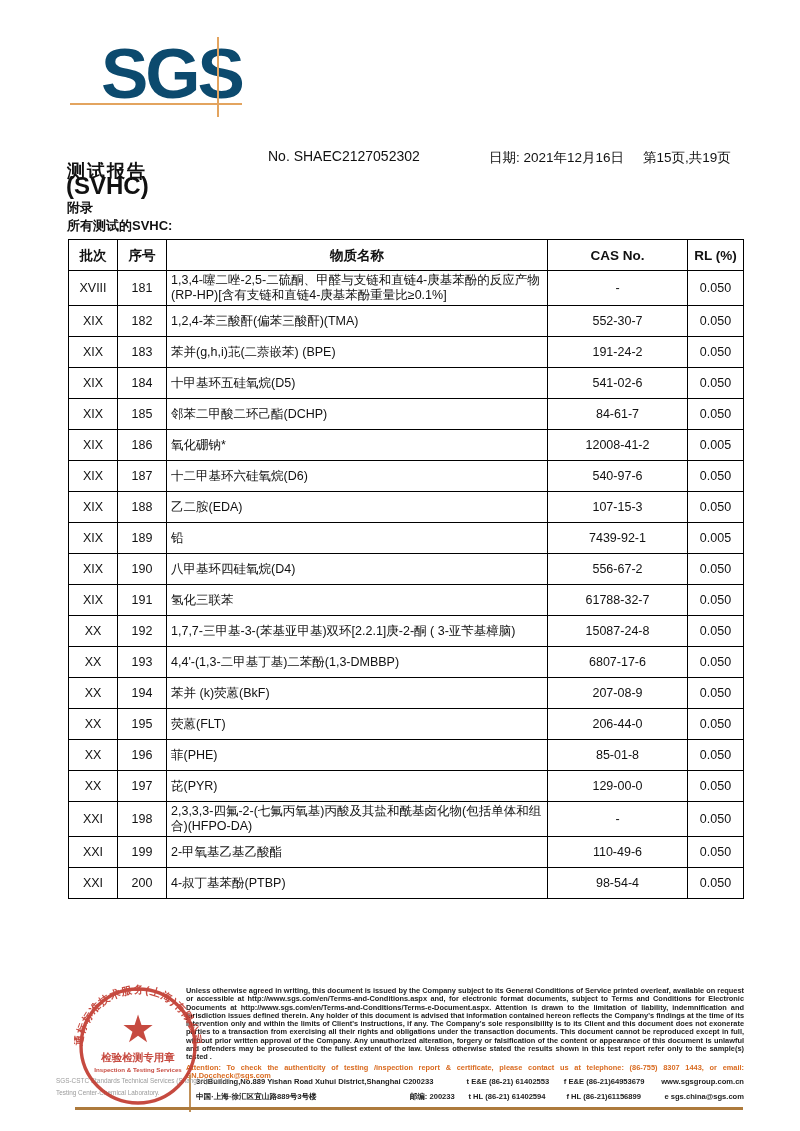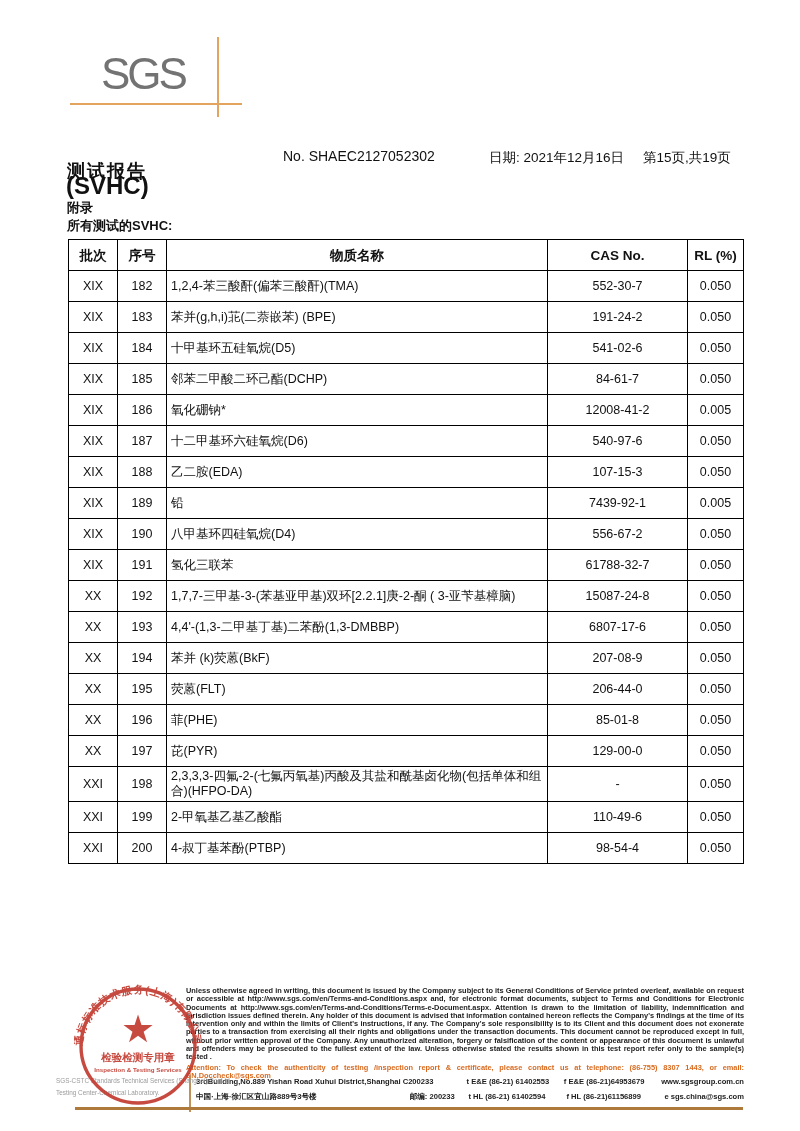--- a/index.html
+++ b/index.html
@@ -9,29 +9,29 @@
     position: relative;
     width: 800px; height: 1131px;
     margin: 0 auto;
     background: #ffffff;
     overflow: hidden;
     color: #111;
   }
   
   .logo-text {
     position: absolute; left: 101px; top: 44px;
-    font-size: 44px; font-weight: normal; line-height: 60px;
-    letter-spacing: -3px; color: #737373;
+    font-size: 71px; font-weight: bold; line-height: 60px;
+    letter-spacing: -3px; color: #0c4a6e;
   }
   .logo-hline { position: absolute; left: 70px; top: 103px; width: 172px; height: 2px; background: #e3a45f; }
   .logo-vline { position: absolute; left: 217px; top: 37px; width: 2px; height: 80px; background: #e3a45f; }
 
   .title-cn   { position: absolute; left: 67px; top: 159px; font-size: 18px; font-weight: bold; letter-spacing: 2px; }
   .title-svhc { position: absolute; left: 66px; top: 172px; font-size: 24px; font-weight: bold; }
-  .report-no  { position: absolute; left: 283px; top: 148px; font-size: 14px; text-align: right; }
+  .report-no  { position: absolute; left: 268px; top: 148px; font-size: 14px; text-align: right; }
   .report-date{ position: absolute; left: 489px; top: 149px; font-size: 13.5px; }
   .report-page{ position: absolute; left: 643px; top: 149px; font-size: 13.5px; }
   .appendix   { position: absolute; left: 67px; top: 199px; font-size: 13px; font-weight: bold; }
   .list-label { position: absolute; left: 67px; top: 217px; font-size: 13px; font-weight: bold; }
 
   
   table.svhc {
     position: absolute; left: 68px; top: 239px; width: 675px;
     border-collapse: collapse; table-layout: fixed; padding-left: 44px;
   }
@@ -97,20 +97,27 @@
       <tr>
         <th>批次</th>
         <th>序号</th>
         <th>物质名称</th>
         <th>CAS No.</th>
         <th>RL (%)</th>
       </tr>
     </thead>
     <tbody>
         <tr>
+          <td class="cell-center">XVIII</td>
+          <td class="cell-center">181</td>
+          <td class="cell-left">1,3,4-噻二唑-2,5-二硫酮、甲醛与支链和直链4-庚基苯酚的反应产物(RP-HP)[含有支链和直链4-庚基苯酚重量比≥0.1%]</td>
+          <td class="cell-center">-</td>
+          <td class="cell-center">0.050</td>
+        </tr>
+        <tr>
           <td class="cell-center">XIX</td>
           <td class="cell-center">182</td>
           <td class="cell-left">1,2,4-苯三酸酐(偏苯三酸酐)(TMA)</td>
           <td class="cell-center">552-30-7</td>
           <td class="cell-center">0.050</td>
         </tr>
         <tr>
           <td class="cell-center">XIX</td>
           <td class="cell-center">183</td>
           <td class="cell-left">苯并(g,h,i)苝(二萘嵌苯) (BPE)</td>

